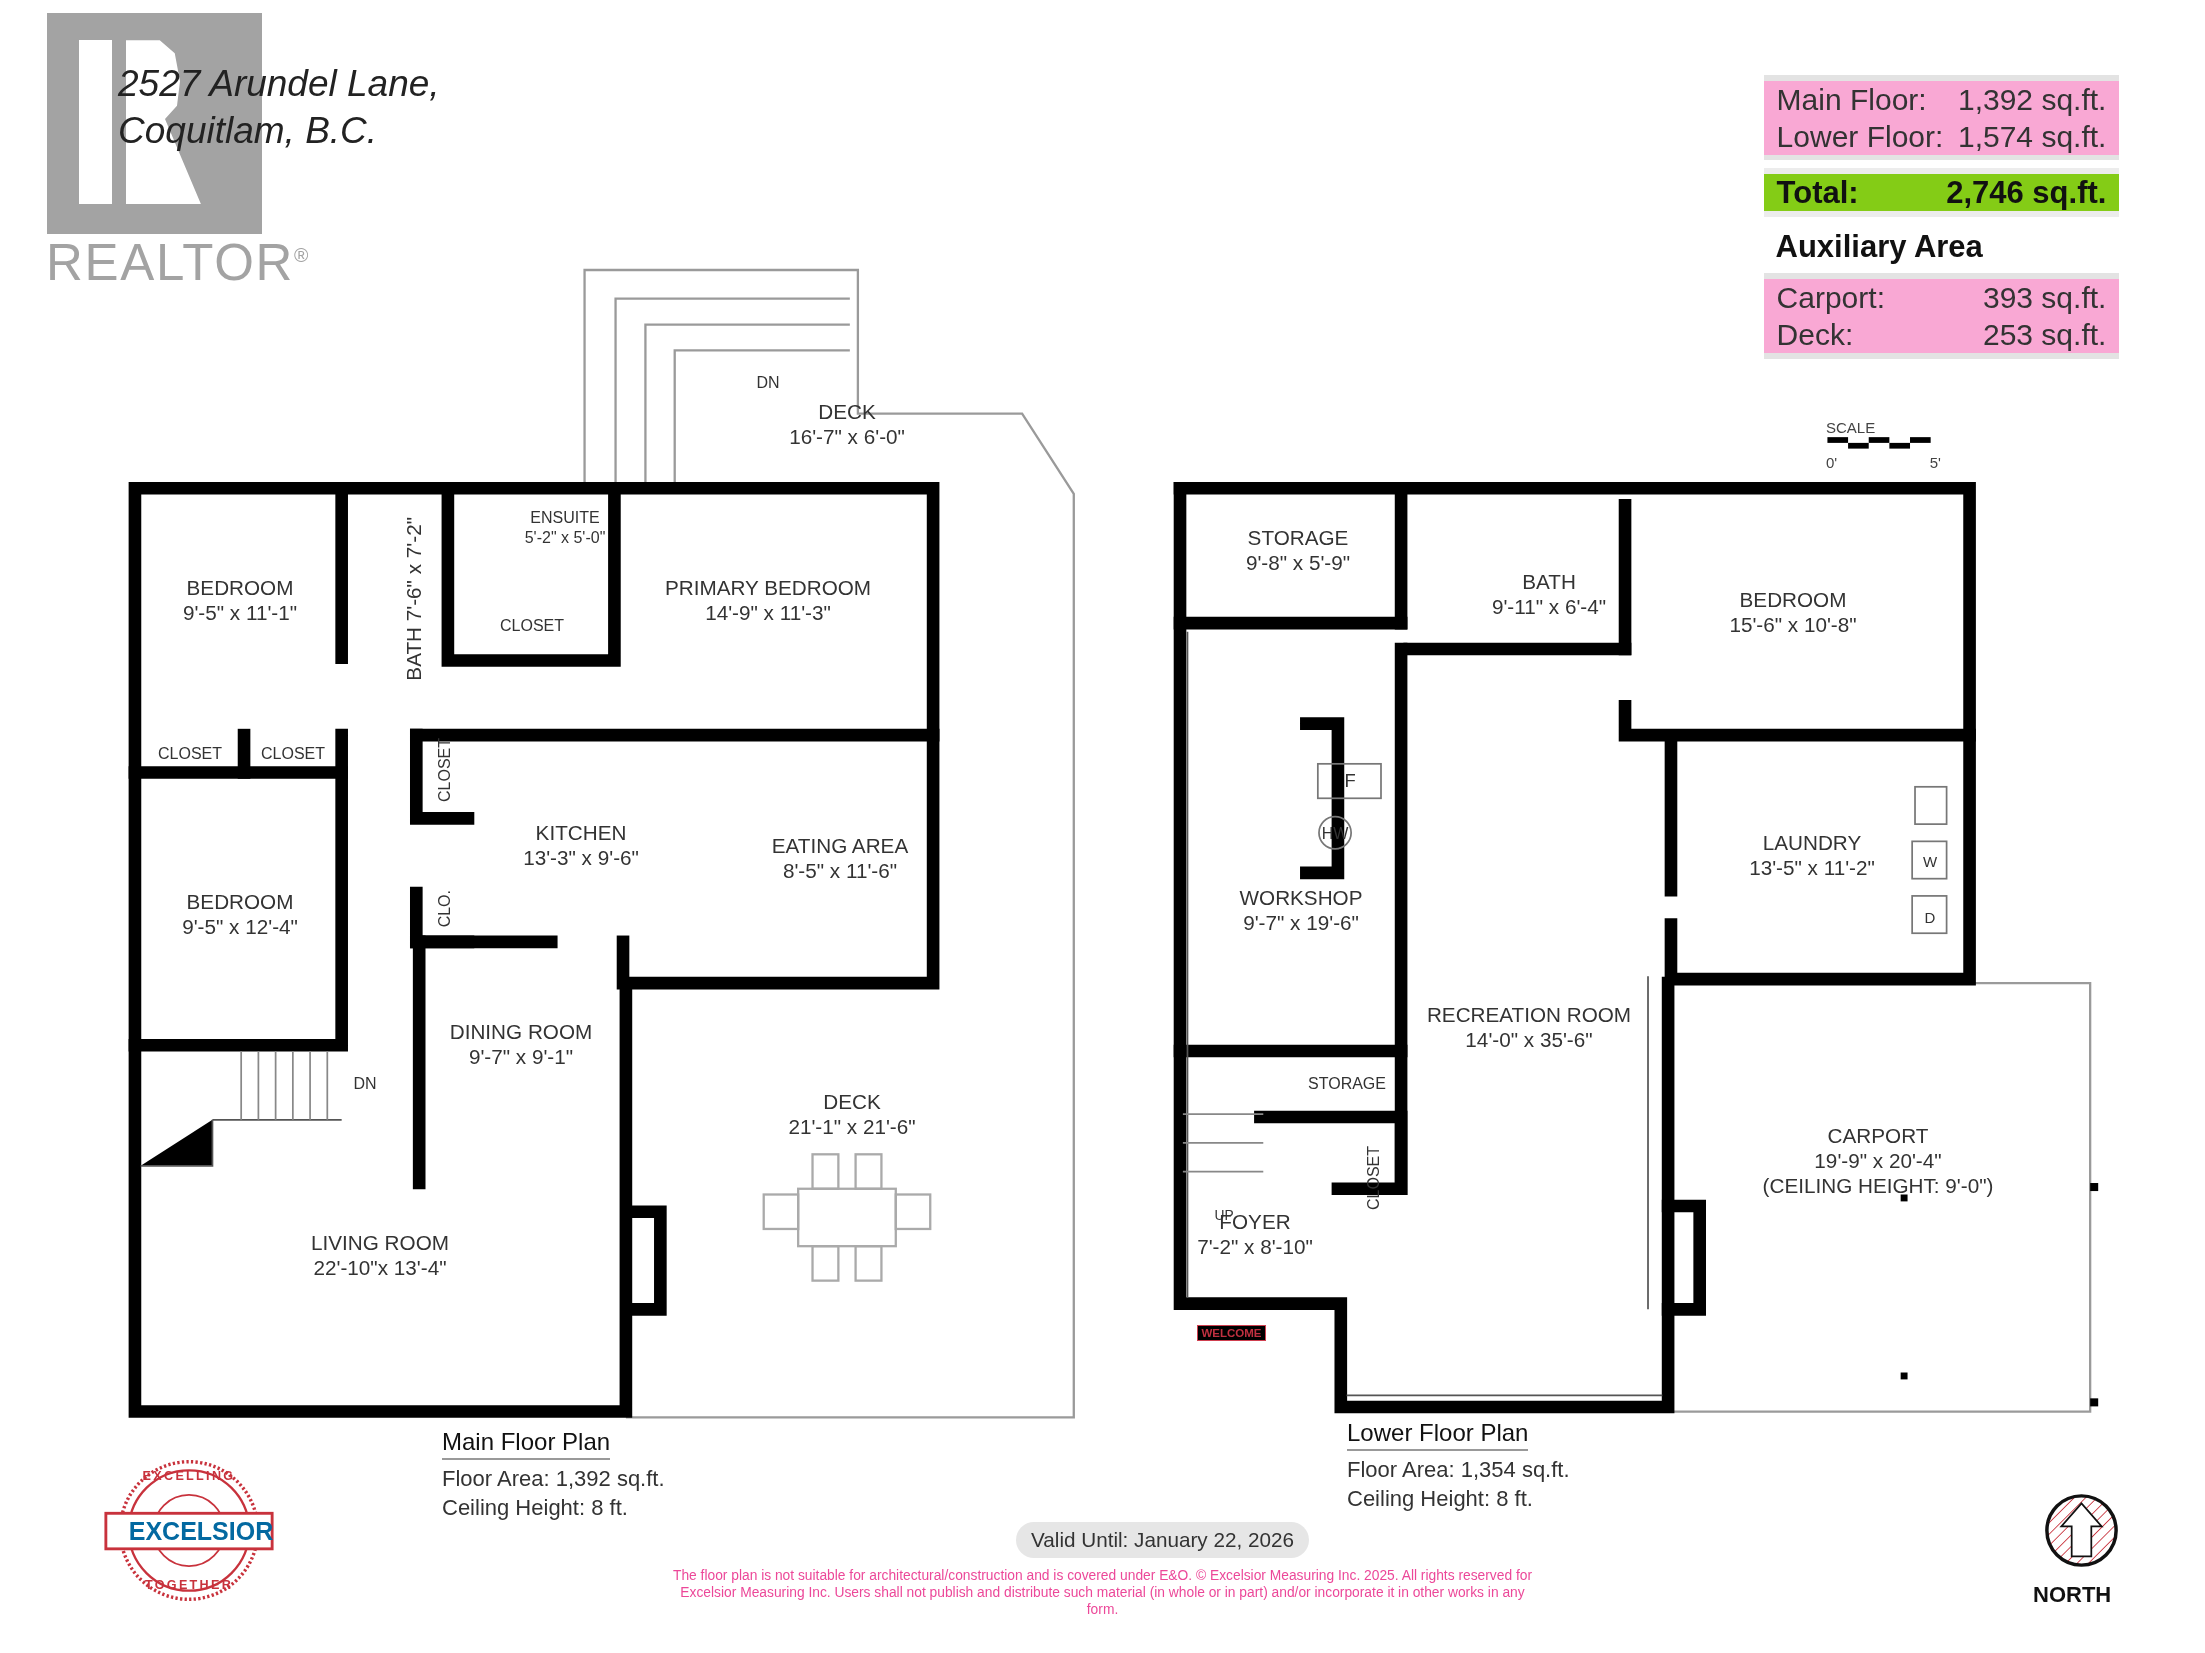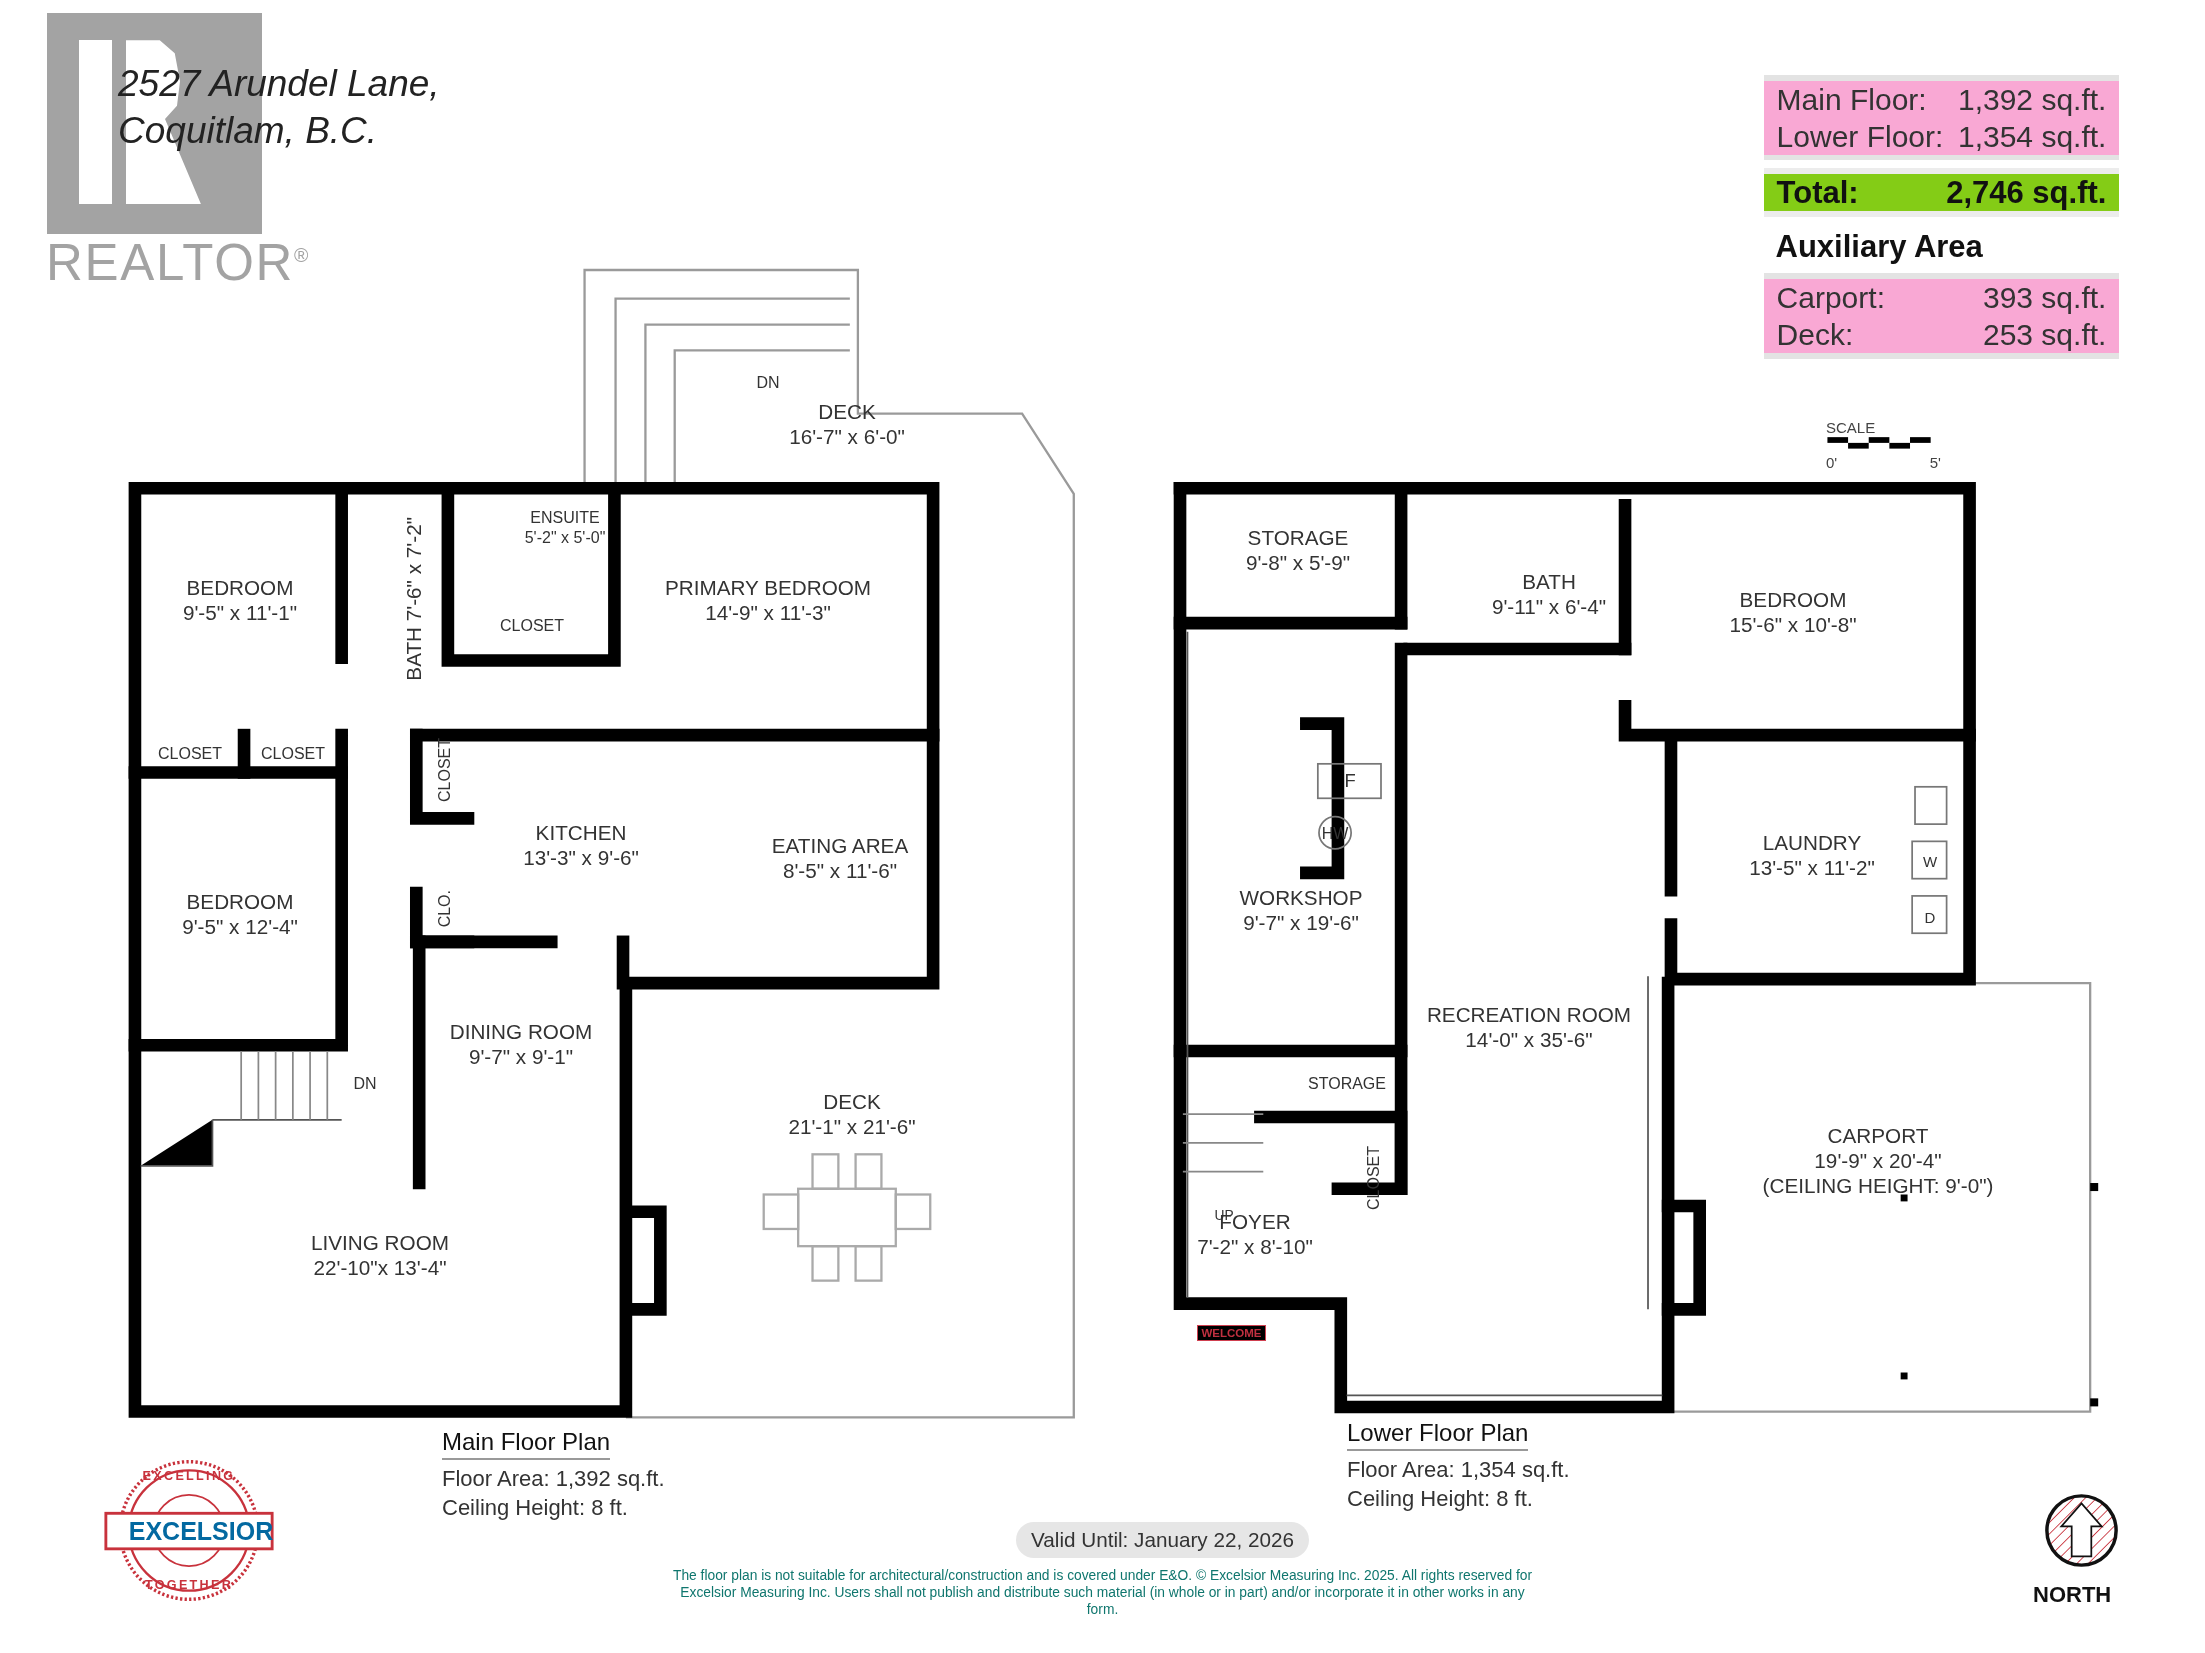--- a/index.html
+++ b/index.html
@@ -17,21 +17,21 @@
   .sblock.light{background:#ececec;margin-top:8px;}
   .total{font-weight:bold;color:#111;font-size:31px;}
   .aux-title{font-size:31px;font-weight:bold;color:#111;margin:12.6px 0 8px 11.5px;}
   .scale{left:1826px;top:419px;font-size:15px;color:#444;}
   .room{position:absolute;text-align:center;font-size:20.7px;line-height:25px;color:#333;transform:translateX(-50%);white-space:nowrap;}
   .room.small{font-size:16px;line-height:19.5px;}
   .vert{writing-mode:vertical-rl;transform:translateX(-50%) rotate(180deg);}
   .plan-caption{font-size:22px;line-height:29px;color:#333;}
   .plan-caption .t{font-size:24px;color:#111;border-bottom:2.3px solid #999;display:inline-block;padding-bottom:2.3px;margin-bottom:3.4px;}
   .valid{left:1016px;top:1522px;width:293px;height:36px;line-height:36px;border-radius:18px;background:#e6e6e6;text-align:center;font-size:20.7px;color:#333;}
-  .disclaimer{left:672px;top:1567px;width:861px;text-align:center;font-size:13.8px;line-height:17px;color:#0f766e;}
+  .disclaimer{left:672px;top:1567px;width:861px;text-align:center;font-size:13.8px;line-height:17px;color:#ec4899;}
   .north{left:2033px;top:1582px;font-size:22px;font-weight:bold;color:#111;}
   .welcome{left:1197px;top:1325px;border:1.7px solid #d04050;background:#000000;color:#c03040;font-size:11.5px;font-weight:bold;padding:1.1px 3.4px;}
   svg.plan{position:absolute;left:0;top:0;z-index:0;}
 </style>
 </head>
 <body>
 
 <div class="abs realtor-box">
   <div class="l"></div>
     <div class="r"></div>
@@ -44,21 +44,21 @@
 </div>
 
 <div class="abs summary">
   <div class="sblock">
     <div class="srow">
         <span>Main Floor:</span>
         <span>1,392 sq.ft.</span>
       </div>
     <div class="srow">
         <span>Lower Floor:</span>
-        <span>1,354 sq.ft.</span>
+        <span>1,574 sq.ft.</span>
       </div>
   </div>
   <div class="sblock light">
     <div class="srow total" style="background:#84cc16">
         <span>Total:</span>
         <span>2,746 sq.ft.</span>
       </div>
   </div>
   <div class="aux-title">Auxiliary Area</div>
   <div class="sblock">

